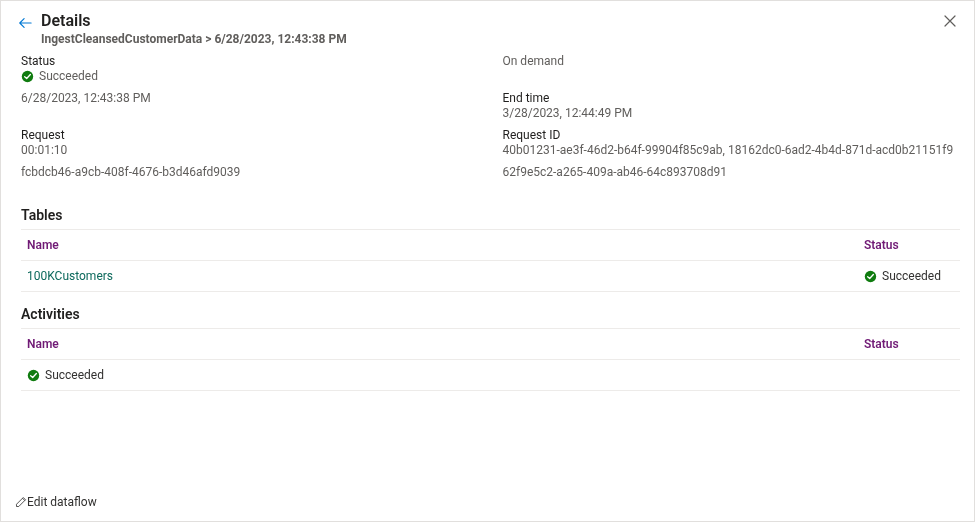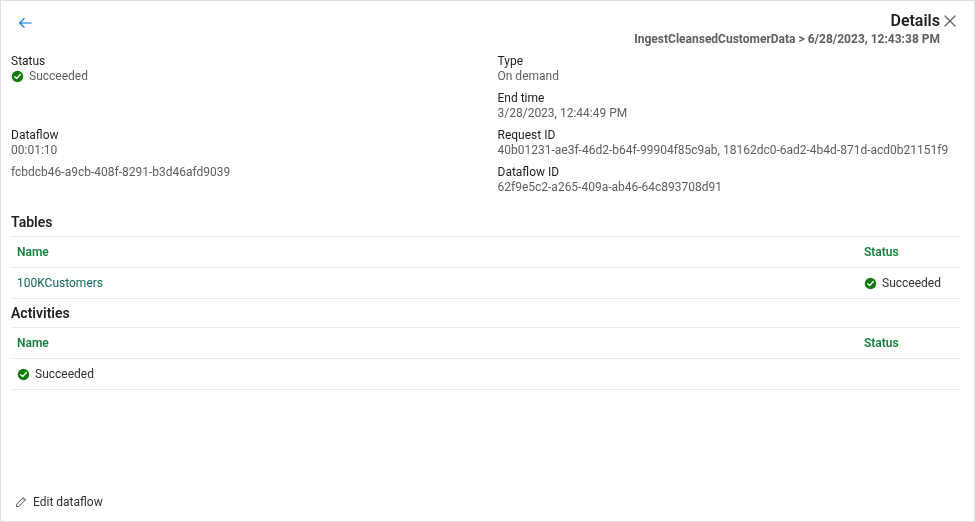--- a/index.html
+++ b/index.html
@@ -23,21 +23,21 @@
       width: 20px;
       height: 20px;
       display: flex;
       align-items: center;
       justify-content: center;
       cursor: pointer;
       margin-right: 6px;
       margin-top: 2px;
       color: #0078d4;
     }
-    .title-area { flex: 1; text-align: right; }
+    .title-area { flex: 1; }
     .page-title {
       font-size: 16px;
       font-weight: 600;
       color: #201f1e;
     }
     .breadcrumb {
       font-size: 12px;
       color: #605e5c;
       margin-top: 2px;
       margin-left: 0;
@@ -47,21 +47,21 @@
       width: 20px;
       height: 20px;
       display: flex;
       align-items: center;
       justify-content: center;
       cursor: pointer;
       color: #605e5c;
       font-size: 14px;
     }
     .content {
-      padding: 2px 14px 0 10px;
+      padding: 2px 14px 0 20px;
     }
     .metadata-grid {
       display: grid;
       grid-template-columns: repeat(2, minmax(0, 1fr));
       column-gap: 24px;
       row-gap: 8px;
       padding: 4px 0 14px 0;
     }
     .field {}
     .field-label {
@@ -85,35 +85,35 @@
       height: 13px;
       display: inline-flex;
       align-items: center;
       justify-content: center;
       flex-shrink: 0;
     }
     .section-title {
       font-size: 14px;
       font-weight: 600;
       color: #201f1e;
-      margin-top: 6px;
+      margin-top: 14px;
       margin-bottom: 6px;
     }
     .tbl {
       width: 100%;
       border-top: 1px solid #edebe9;
     }
     .tbl-header {
       display: flex;
       align-items: center;
       padding: 8px 6px;
       border-bottom: 1px solid #edebe9;
       font-size: 12px;
       font-weight: 600;
-      color: #15803d;
+      color: #701a75;
     }
     .tbl-row {
       display: flex;
       align-items: flex-end;
       padding: 8px 6px;
       border-bottom: 1px solid #edebe9;
       font-size: 12px;
     }
     .col-name { flex: 1; }
     .col-status { width: 90px; text-align: left; display: flex; align-items: center; gap: 5px;}
@@ -122,21 +122,20 @@
       cursor: pointer;
     }
     .footer {
       position: absolute;
       bottom: 10px;
       left: 14px;
     }
     .edit-btn {
       display: inline-flex;
       align-items: center;
-      gap: 6px;
       font-size: 12px;
       color: #323130;
       cursor: pointer;
     }
     svg { display: block; }
   </style>
 </head>
 <body>
 
 <div class="header">
@@ -165,45 +164,44 @@
         <span class="succeed-icon">
           <svg width="13" height="13" viewBox="0 0 16 16">
               <circle cx="8" cy="8" r="7" fill="#107c10"></circle>
               <path d="M4.5 8.2 L7 10.5 L11.5 5.5" stroke="#fff" stroke-width="1.6" fill="none" stroke-linecap="round" stroke-linejoin="round"></path>
             </svg>
         </span>
         <span class="field-value">Succeeded</span>
       </div>
     </div>
     <div class="field">
-      <div class="field-label">Type</div>
       <div class="field-value">On demand</div>
     </div>
 
     <div class="field">
+      <div class="field-value">6/28/2023, 12:43:38 PM</div>
     </div>
     <div class="field">
       <div class="field-label">End time</div>
       <div class="field-value">3/28/2023, 12:44:49 PM</div>
     </div>
 
     <div class="field">
-      <div class="field-label">Dataflow</div>
+      <div class="field-label">Request</div>
       <div class="field-value">00:01:10</div>
     </div>
     <div class="field">
       <div class="field-label">Request ID</div>
       <div class="field-value">40b01231-ae3f-46d2-b64f-99904f85c9ab, 18162dc0-6ad2-4b4d-871d-acd0b21151f9</div>
     </div>
 
     <div class="field">
-      <div class="field-value">fcbdcb46-a9cb-408f-8291-b3d46afd9039</div>
-    </div>
-    <div class="field">
-      <div class="field-label">Dataflow ID</div>
+      <div class="field-value">fcbdcb46-a9cb-408f-4676-b3d46afd9039</div>
+    </div>
+    <div class="field">
       <div class="field-value">62f9e5c2-a265-409a-ab46-64c893708d91</div>
     </div>
   </div>
 
   <div class="section-title">Tables</div>
   <div class="tbl">
     <div class="tbl-header">
       <div class="col-name">Name</div>
       <div class="col-status">Status</div>
     </div>

